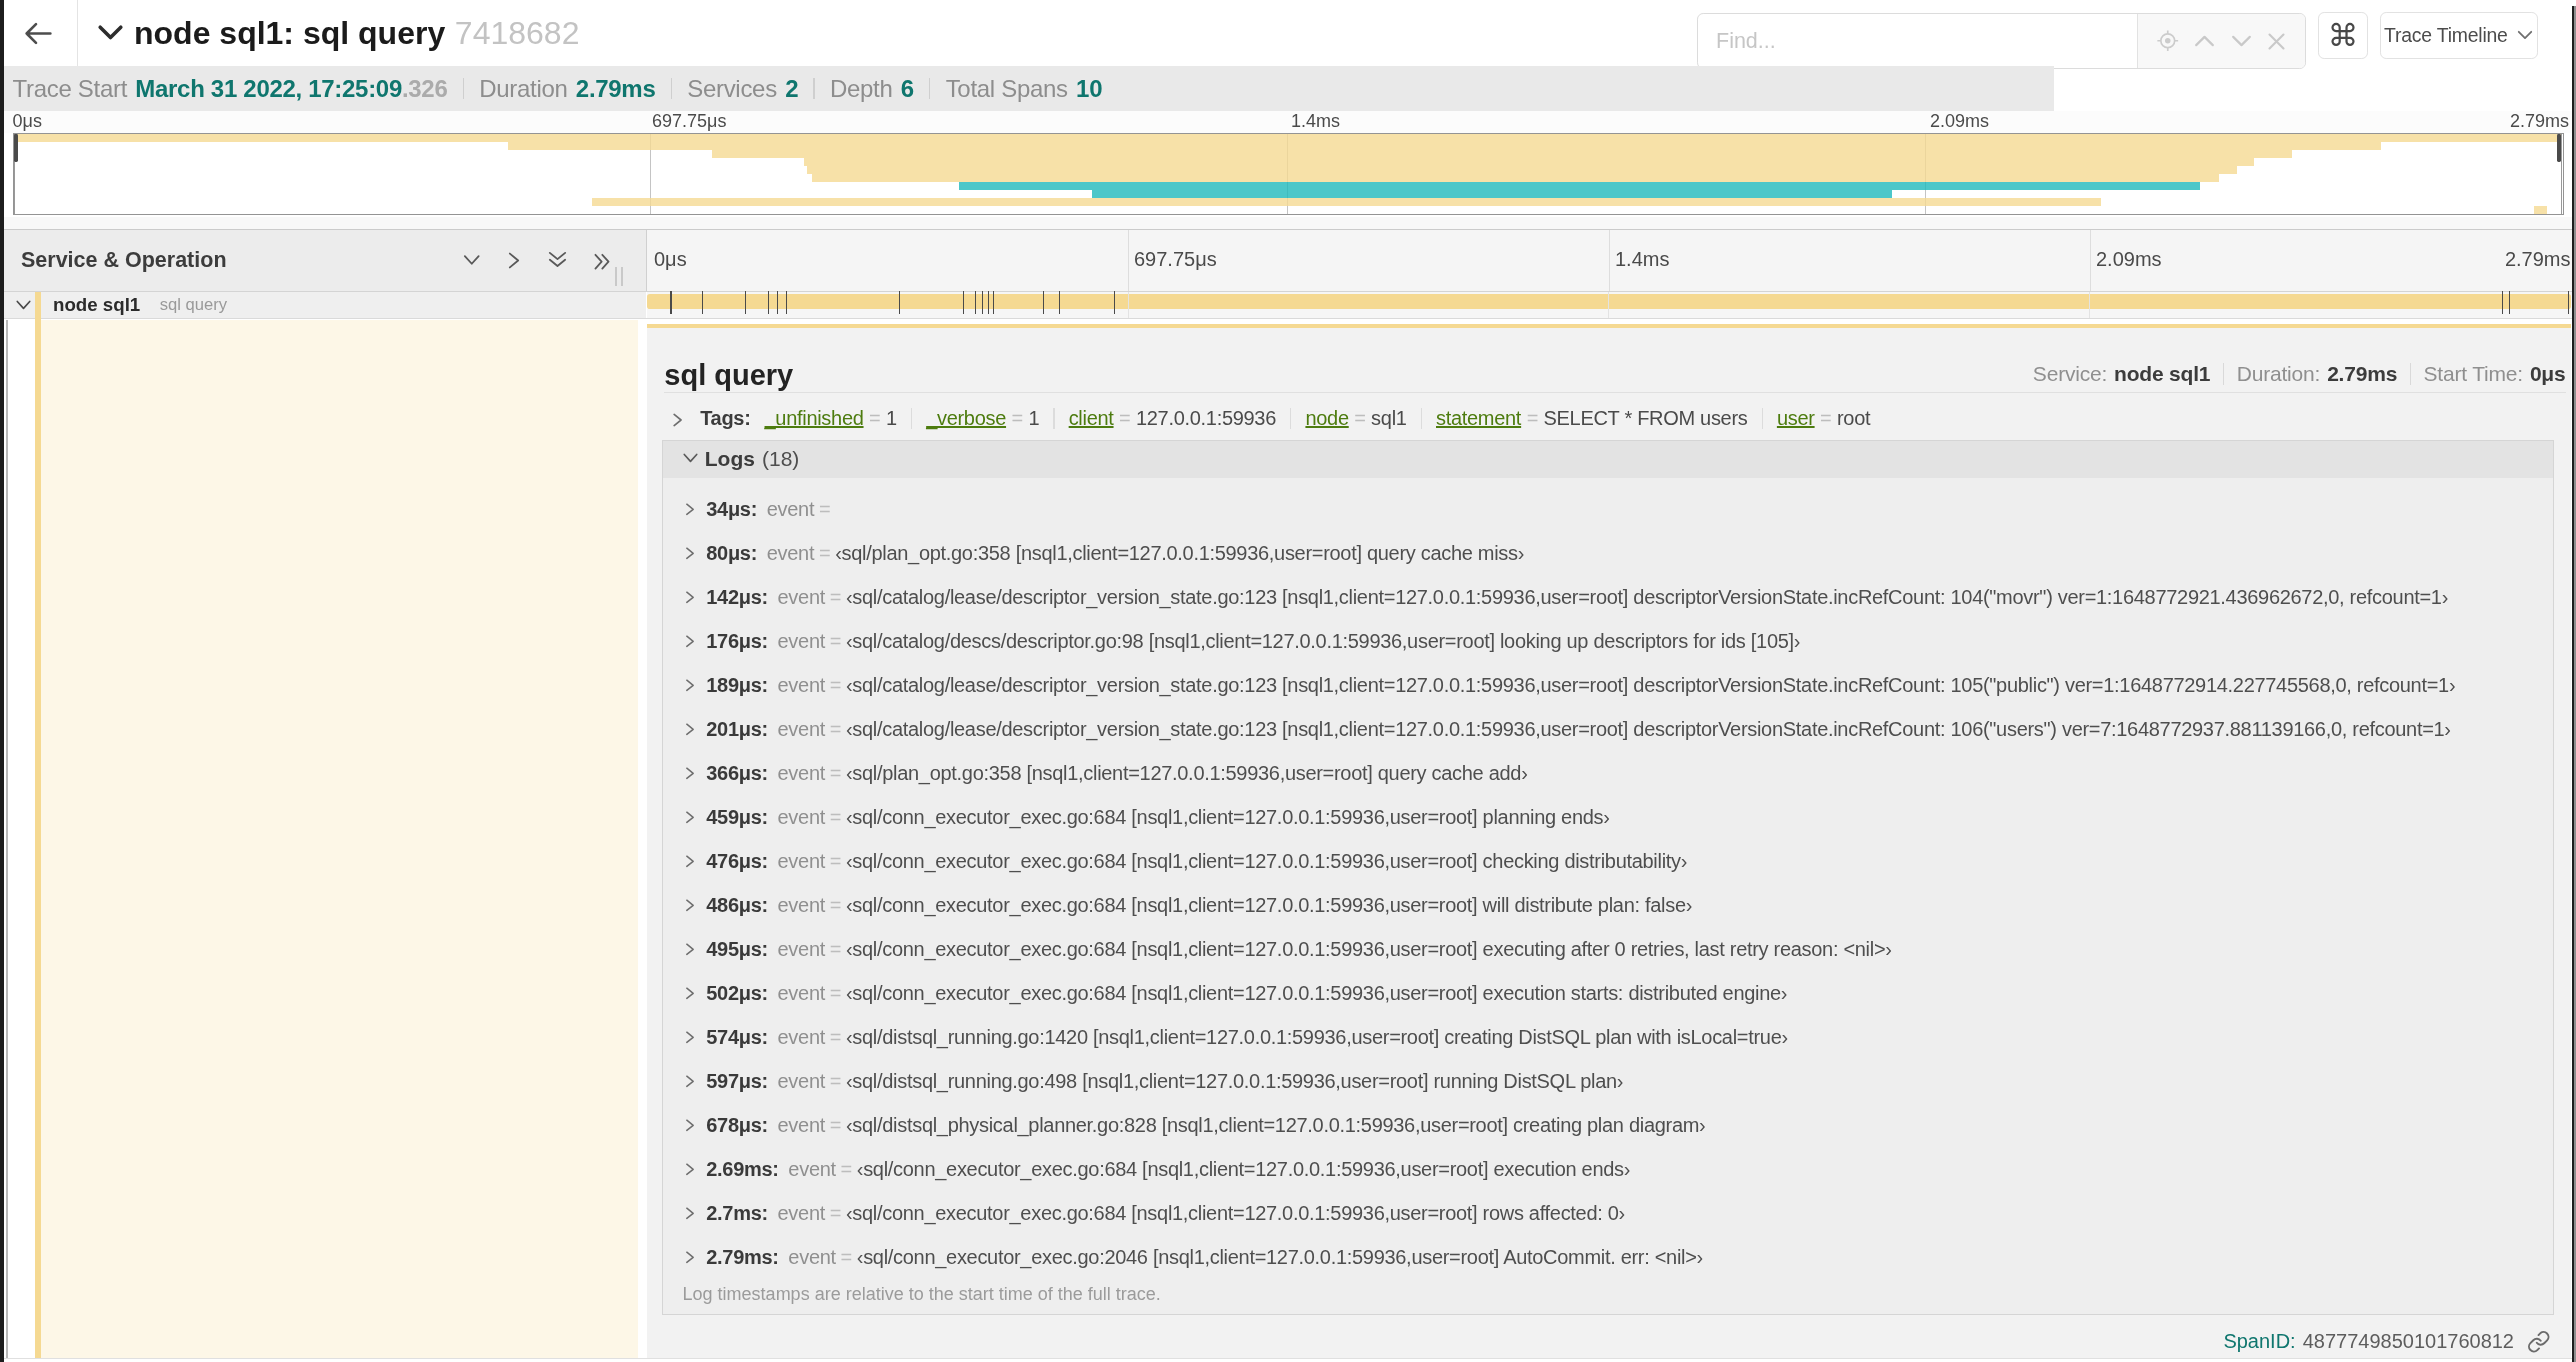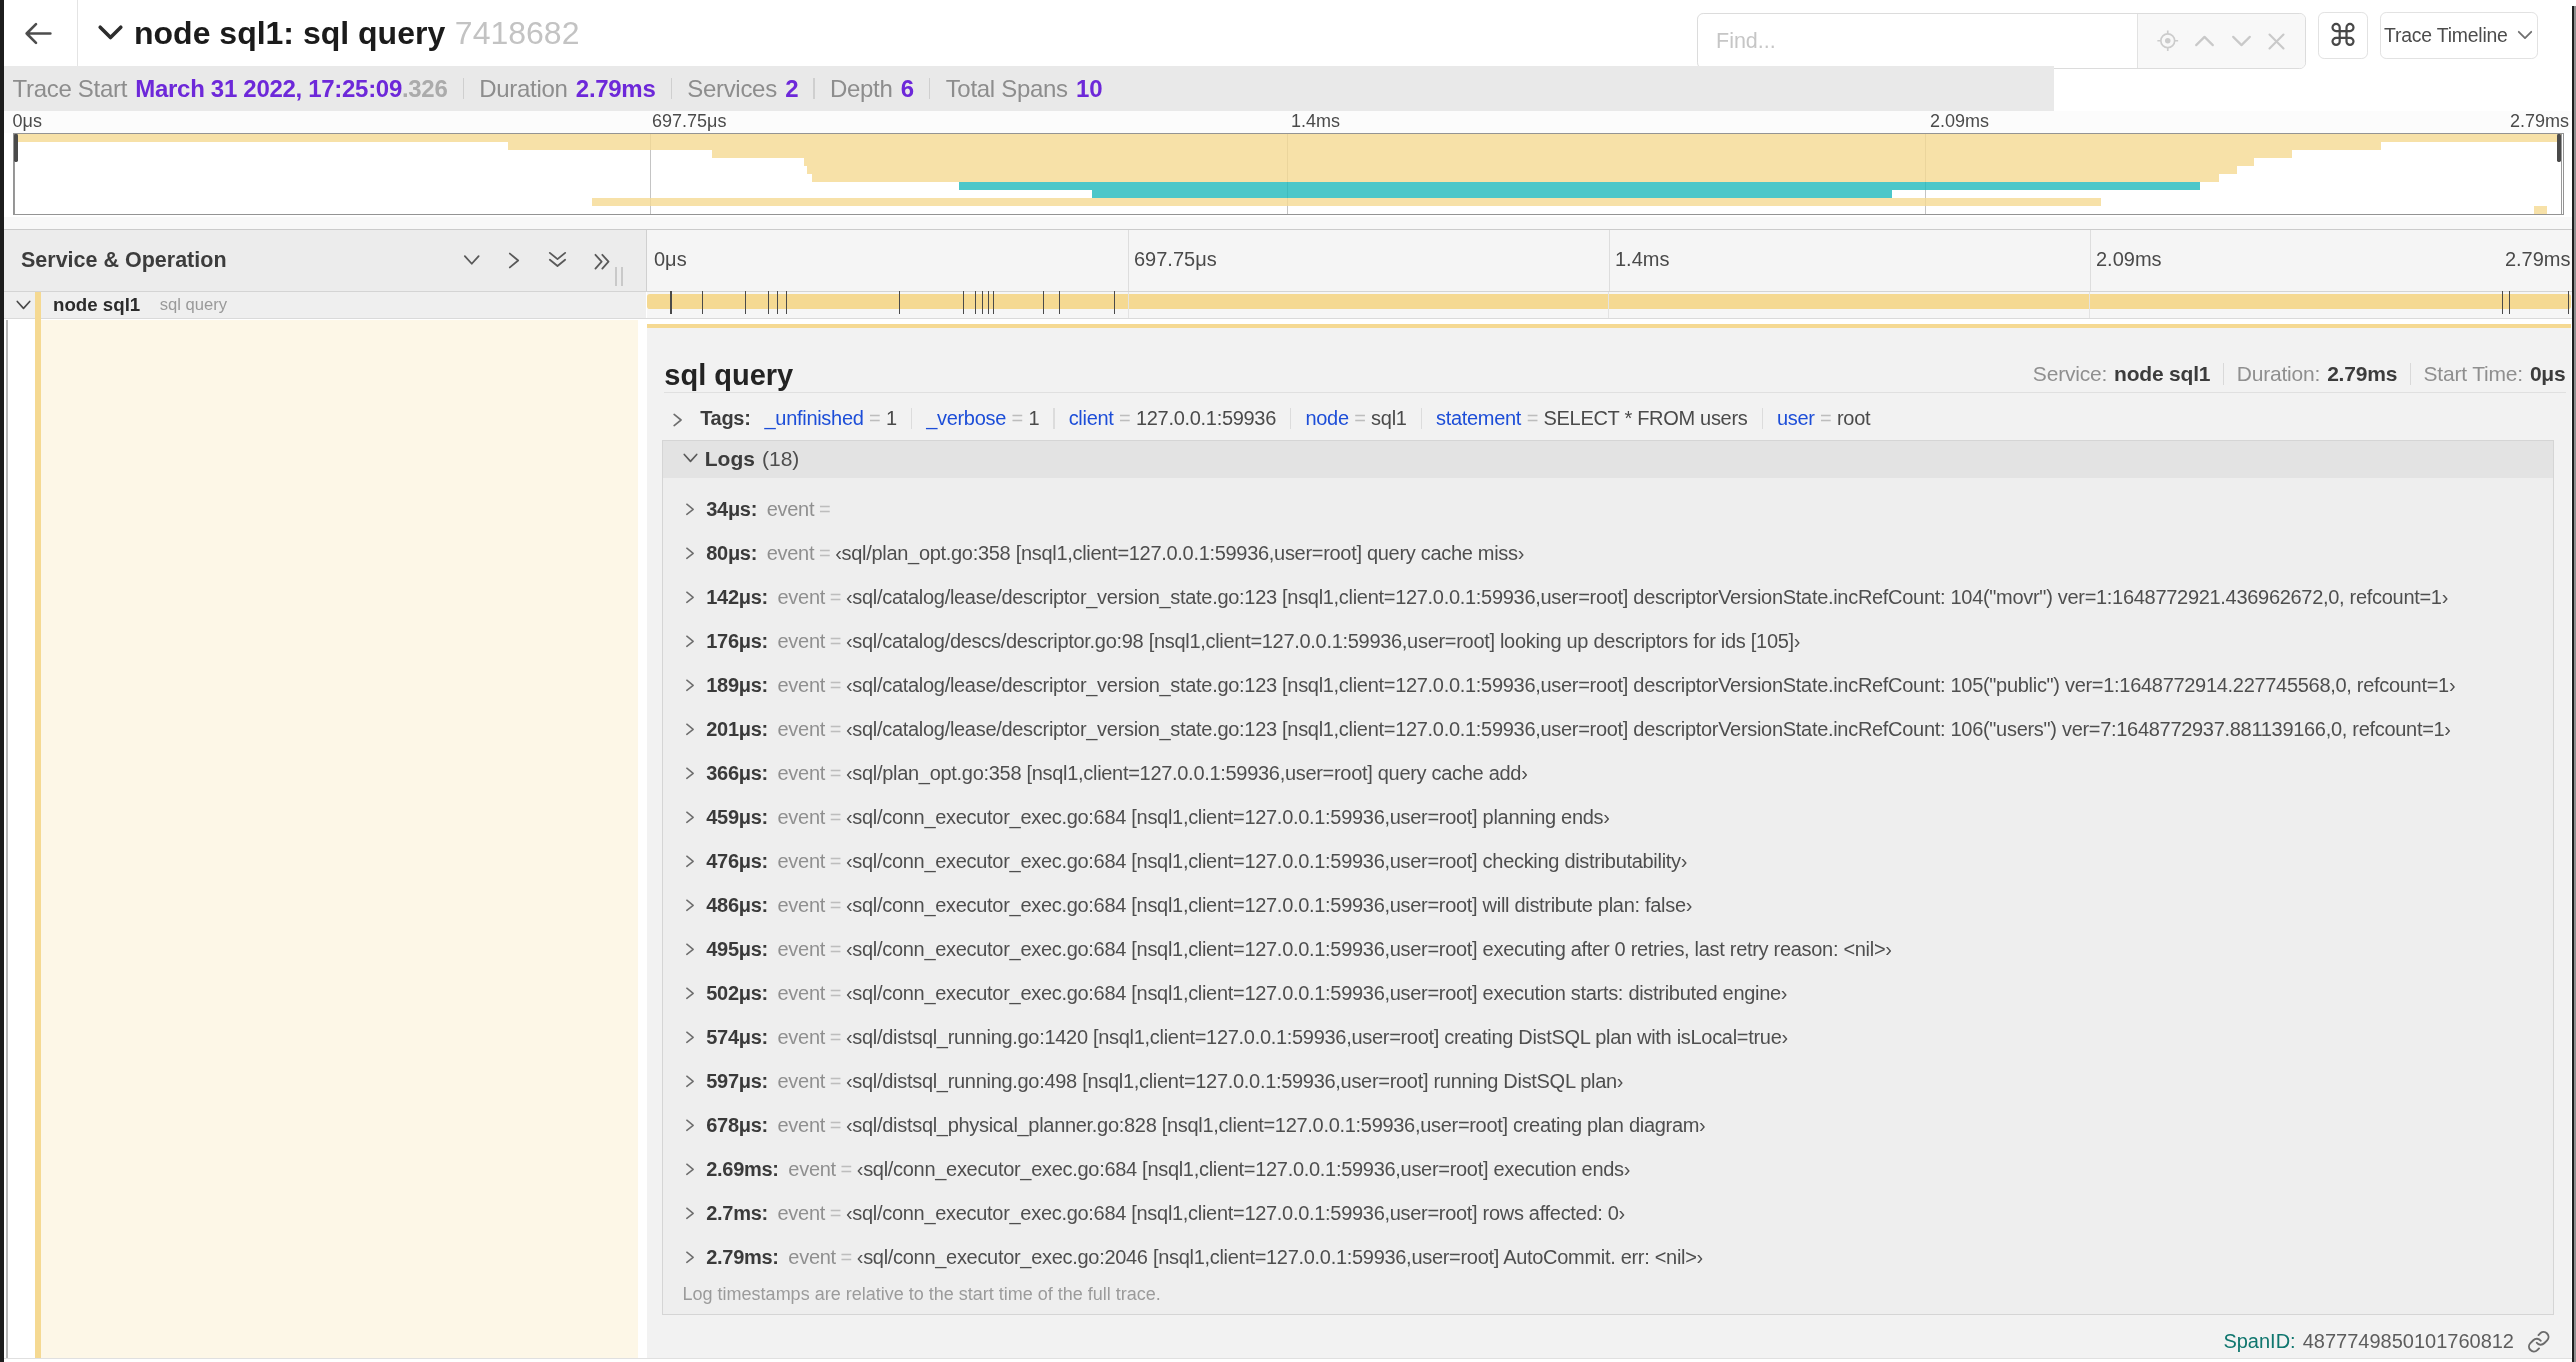--- a/index.html
+++ b/index.html
@@ -26,21 +26,21 @@
     font-size:30.5px; color:#484848; cursor:pointer; font-family:"DejaVu Sans",sans-serif; }
   #view-select { position:absolute; left:2380px; top:11.8px; width:158px; height:47px; border:1.4px solid #e2e2e2;
     border-radius:6.2px; background:#fff; display:flex; align-items:center; justify-content:center; gap:8.3px;
     font-size:19.4px; color:#4c4c4c; cursor:pointer; white-space:nowrap; letter-spacing:-0.2px; }
 
   
   #trace-info { position:absolute; left:0; top:66px; width:2054px; height:45px; background:#e9e9e9;
     display:flex; align-items:center; font-size:24px; color:#8d8d8d; letter-spacing:-0.3px; }
   #trace-info .item { display:flex; align-items:center; white-space:nowrap; }
   #trace-info .item:first-child { padding-left:12.5px; }
-  #trace-info b { color:#6d28d9; font-weight:bold; margin-left:8.3px; }
+  #trace-info b { color:#0f766e; font-weight:bold; margin-left:8.3px; }
   #trace-info .ms-frac { color:#ababab; font-weight:bold; margin-left:0; }
   #trace-info .sep { width:1.4px; height:21px; background:#cfcfcf; margin:0 15.2px; }
 
   
   #minimap-ruler { position:absolute; left:0; top:111px; width:2576px; height:22px; background:#fcfcfc; }
   #minimap-ruler .tick-label { position:absolute; bottom:1.4px; font-size:18px; color:#4a4a4a; white-space:nowrap; }
   #minimap { position:absolute; left:12.5px; top:133px; width:2551px; height:82px; background:#fff;
     border:1.4px solid #949494; }
   #minimap .gridline { position:absolute; top:0; width:1.4px; height:100%; background:#c4c4c4; }
   #minimap .mspan { position:absolute; }
@@ -86,21 +86,21 @@
   #detail-meta { position:absolute; right:0; bottom:5.5px; display:flex; align-items:center; font-size:21px;
     color:#8f8f8f; white-space:nowrap; letter-spacing:-0.2px; }
   #detail-meta b { color:#3c3c3c; margin-left:7px; }
   #detail-meta .sep { width:1.4px; height:22px; background:#d9d9d9; margin:0 12.5px; }
   #detail-head-line { position:absolute; left:17.3px; right:5.5px; top:64px; height:1.4px; background:#e0e0e0; }
   #tags-row { position:absolute; left:17.3px; top:75px; right:5.5px; height:32px; display:flex; align-items:center;
     font-size:20px; white-space:nowrap; letter-spacing:-0.3px; }
   #tags-items { display:flex; align-items:center; }
   #tags-row .tags-label { font-weight:bold; color:#3c3c3c; margin-left:15.2px; }
   #tags-row .tag-item { margin-left:14px; }
-  #tags-row .tag-item .k { color:#1d4ed8; }
+  #tags-row .tag-item .k { color:#4d7c0f;text-decoration:underline; }
   #tags-row .tag-item .eq { color:#bdbdbd; padding:0 5.5px; }
   #tags-row .tag-item .v { color:#4a4a4a; }
   #tags-row .tag-sep { width:1.4px; height:21px; background:#dcdcdc; margin-left:14px; }
   #tags-caret { position:relative; top:1.4px; left:0; margin-left:5.5px; }
 
   #logs-box { position:absolute; left:15.2px; top:112px; width:1892px; height:875px;
     border:1.4px solid #d5d5d5; background:#eeeeee; }
   #logs-header { height:37px; background:#e3e3e3; display:flex; align-items:center; font-size:21px; color:#3c3c3c; }
   #logs-header .logs-label { font-weight:bold; margin-left:4px; }
   #logs-header .logs-count { font-weight:normal; color:#4e4e4e; margin-left:7px; }

